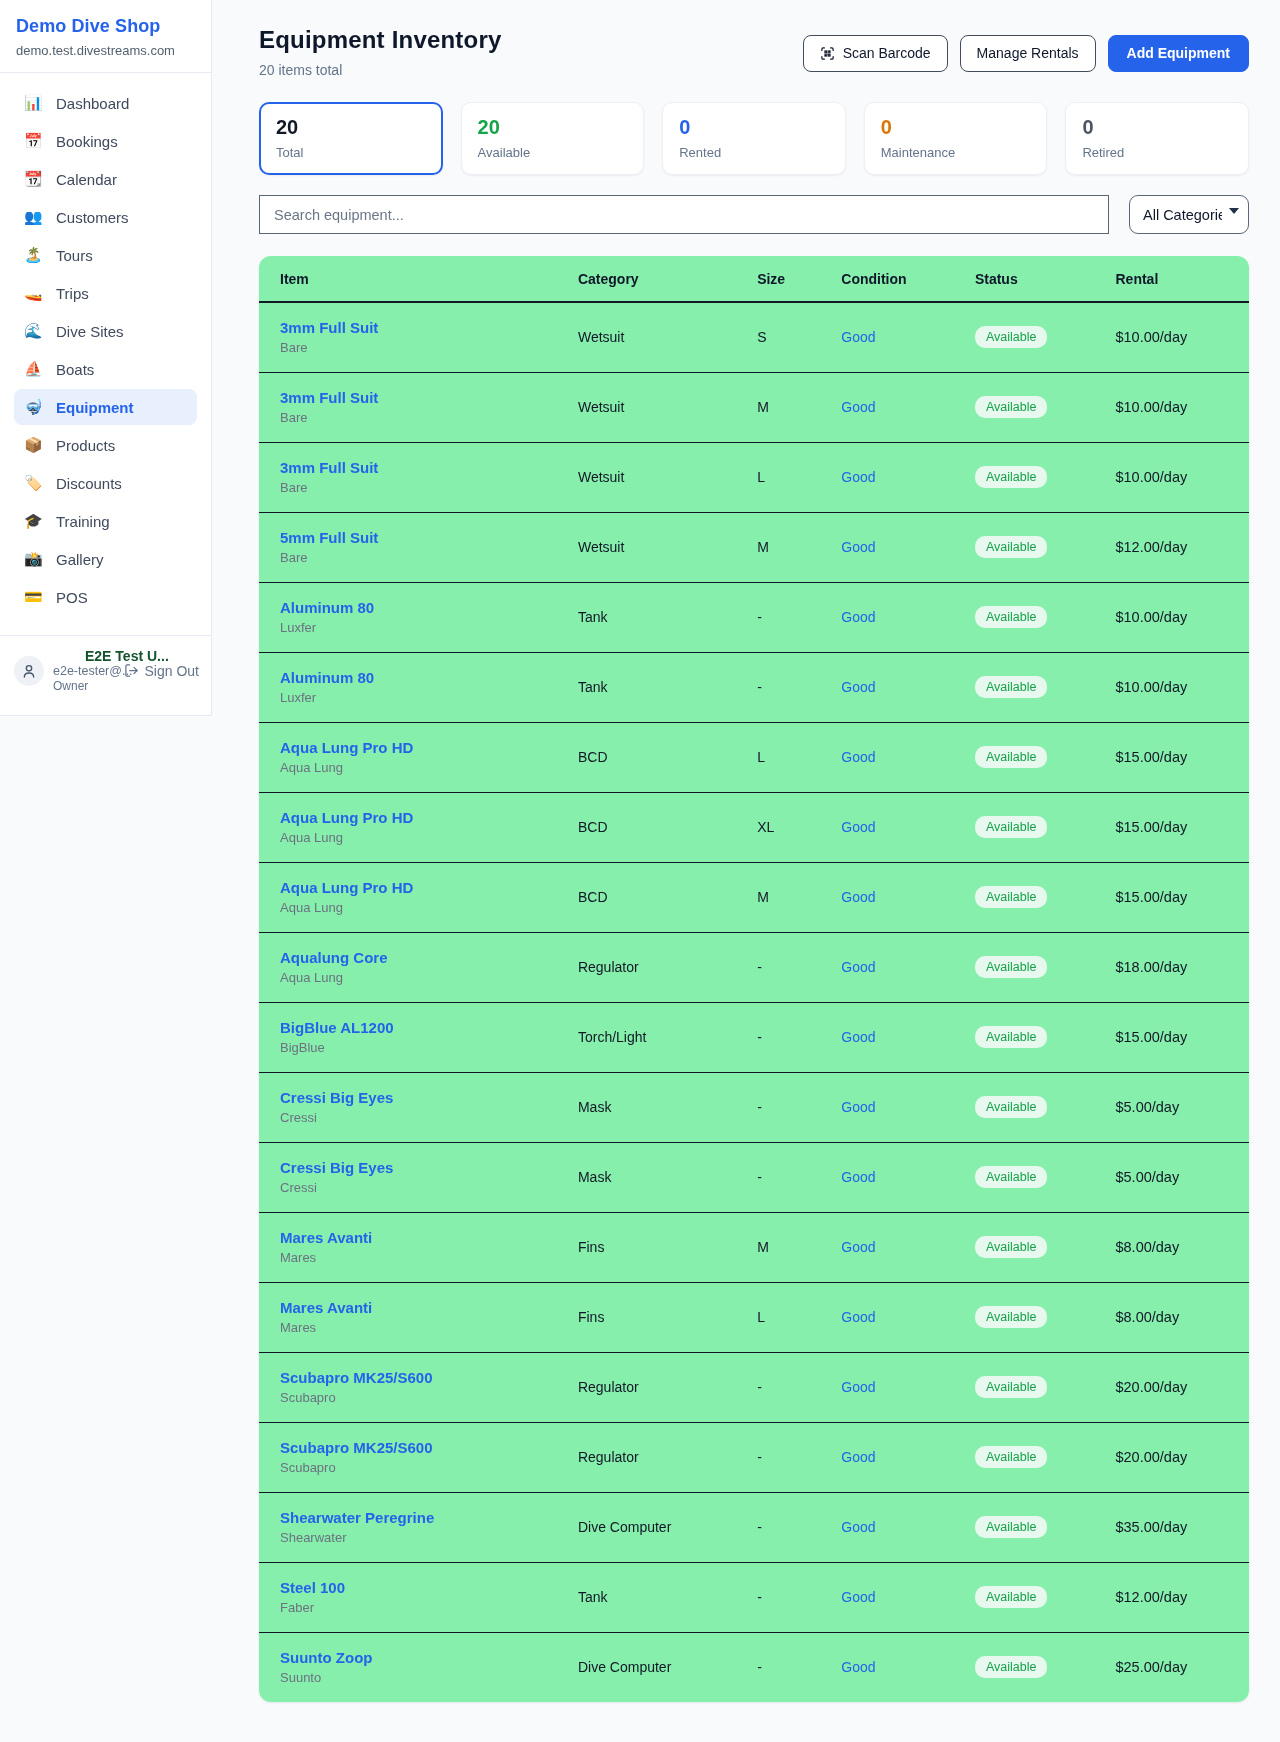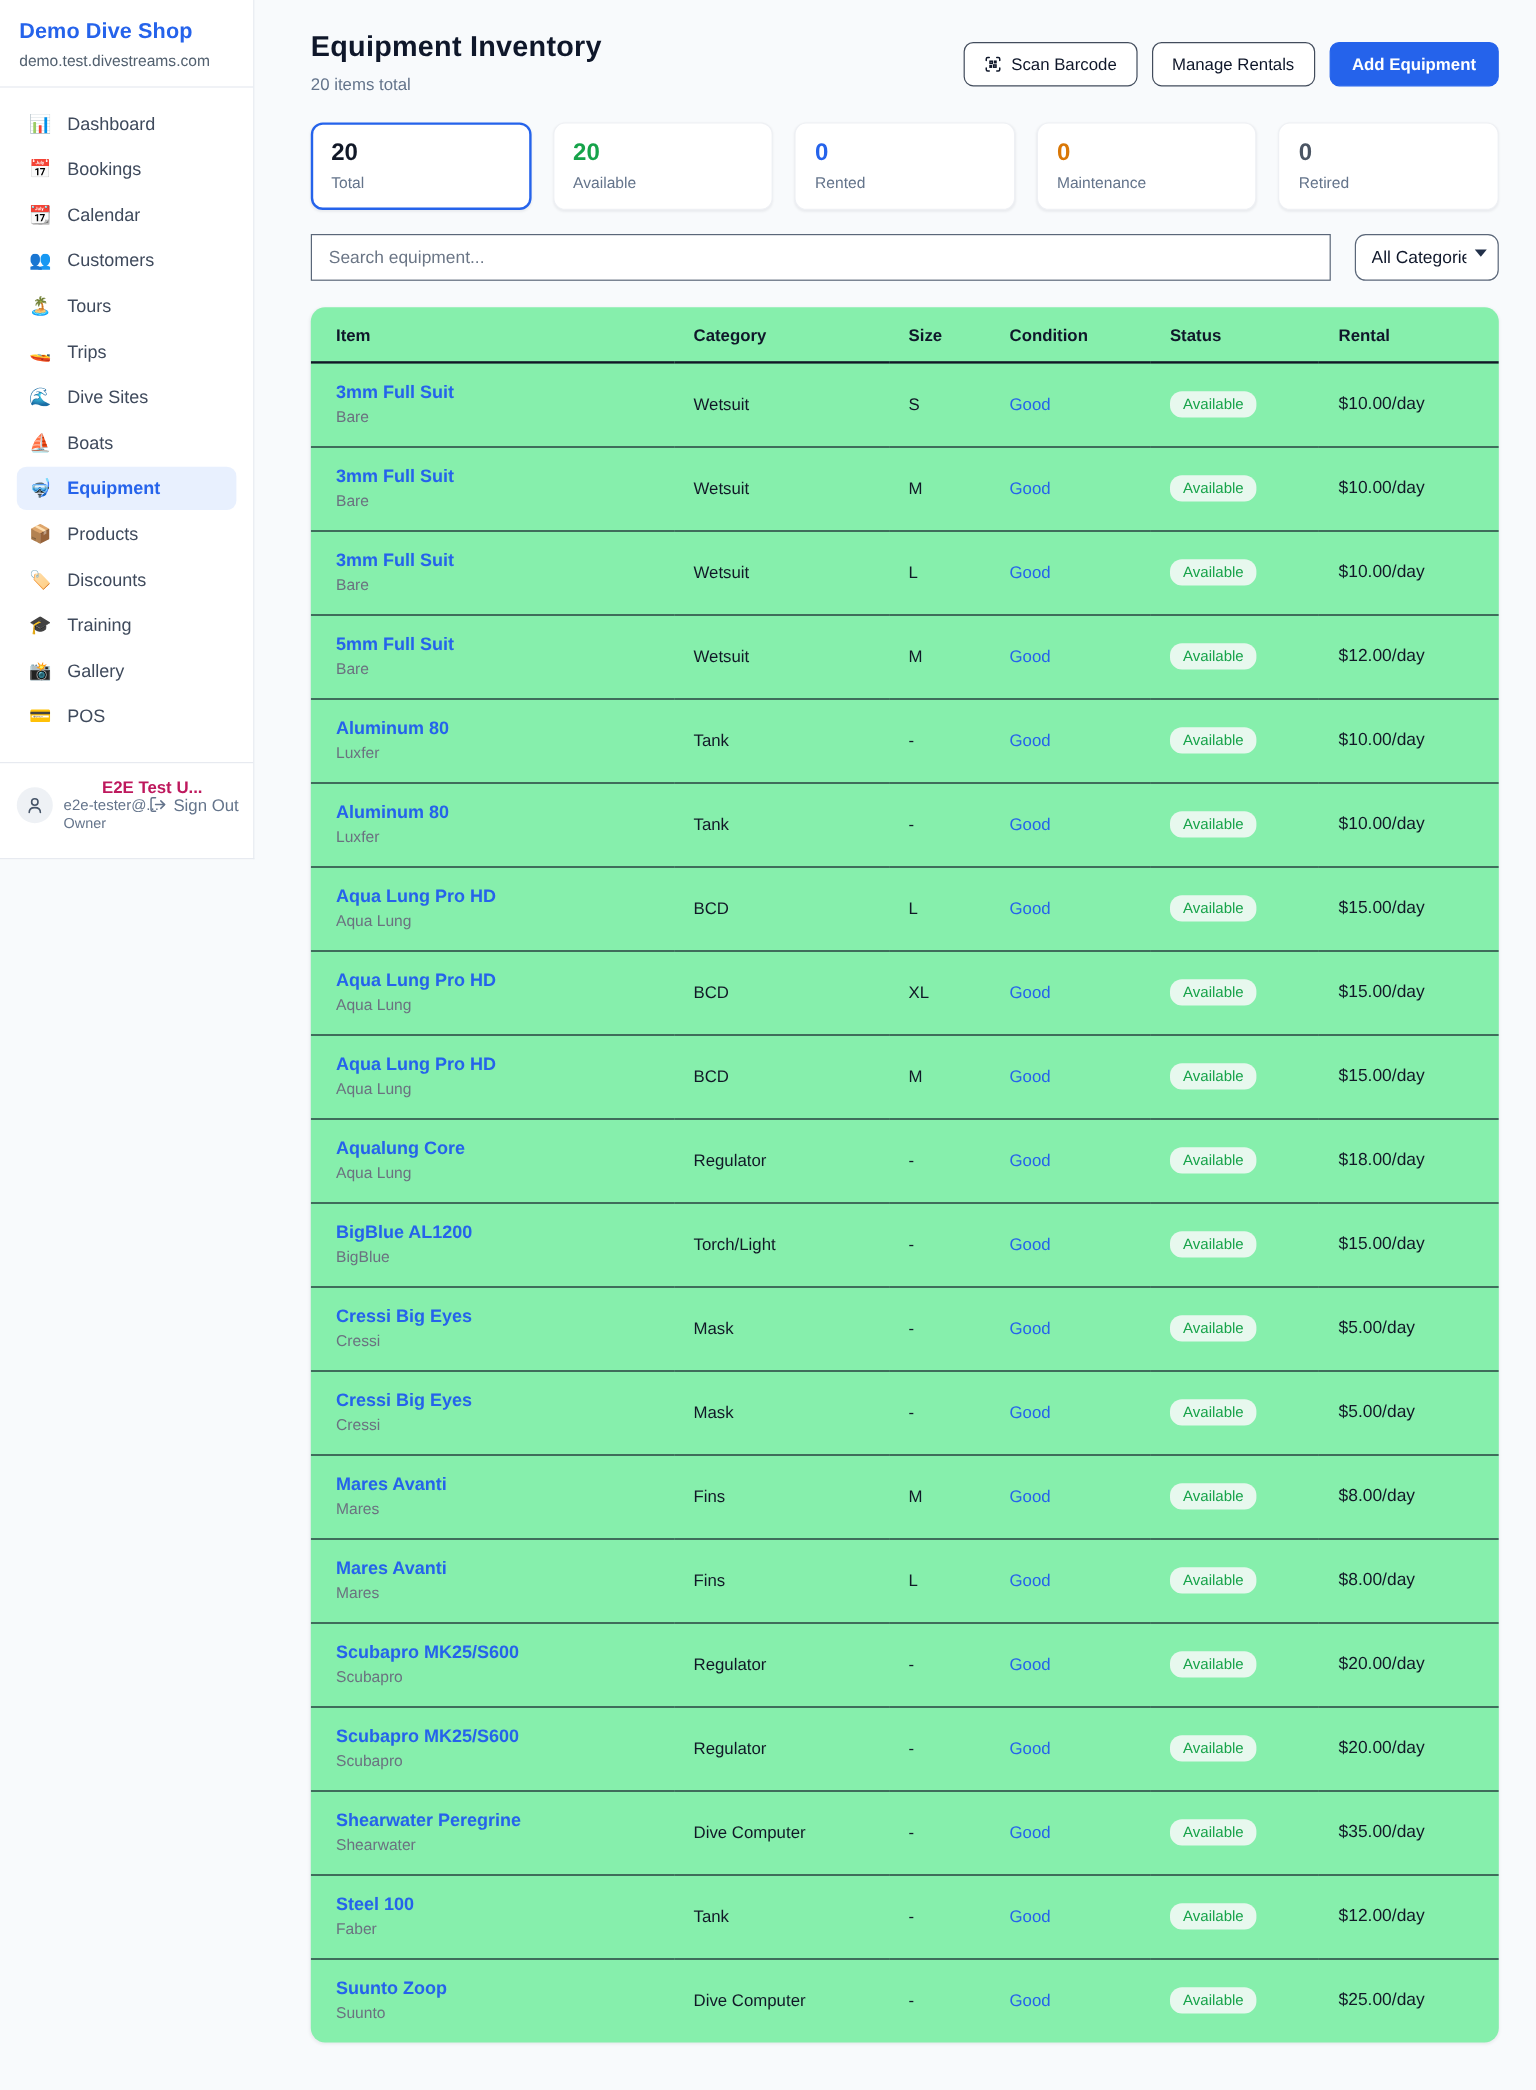--- a/index.html
+++ b/index.html
@@ -35,21 +35,21 @@
     border-top:1px solid #e7eaf0; margin-top:8px;
     padding:12px 12px 8px 14px;
     display:flex; align-items:center; gap:9px;
   }
   .avatar {
     width:30px; height:30px; border-radius:50%;
     background:#eef1f5; flex:none;
     display:flex; align-items:center; justify-content:center;
   }
   .user-meta { min-width:0; flex:1; }
-  .user-name { font-size:14px; font-weight:bold; color:#be185d; white-space:nowrap;padding-left:32px; }
+  .user-name { font-size:14px; font-weight:bold; color:#14532d; white-space:nowrap;padding-left:32px; }
   .user-email { font-size:12.5px; color:#64748b; white-space:nowrap; }
   .user-role { font-size:12px; color:#64748b; margin-top:1px; }
   .signout {
     display:flex; align-items:center; gap:6px; flex:none;
     color:#64748b; font-size:14px; cursor:pointer; background:none; border:none;
     font-family:inherit;
   }
   
   .main { margin-left:240px; padding:26px 31px 35px 19px; }
   .page-head { display:flex; align-items:center; justify-content:space-between; }

